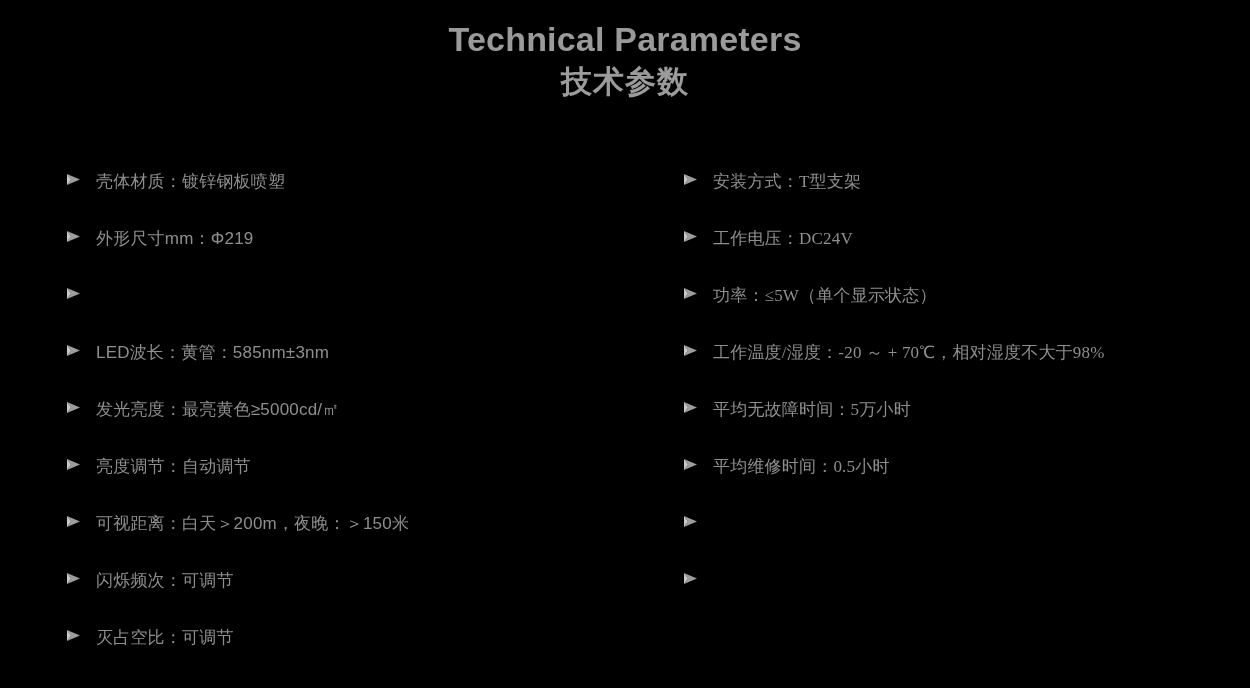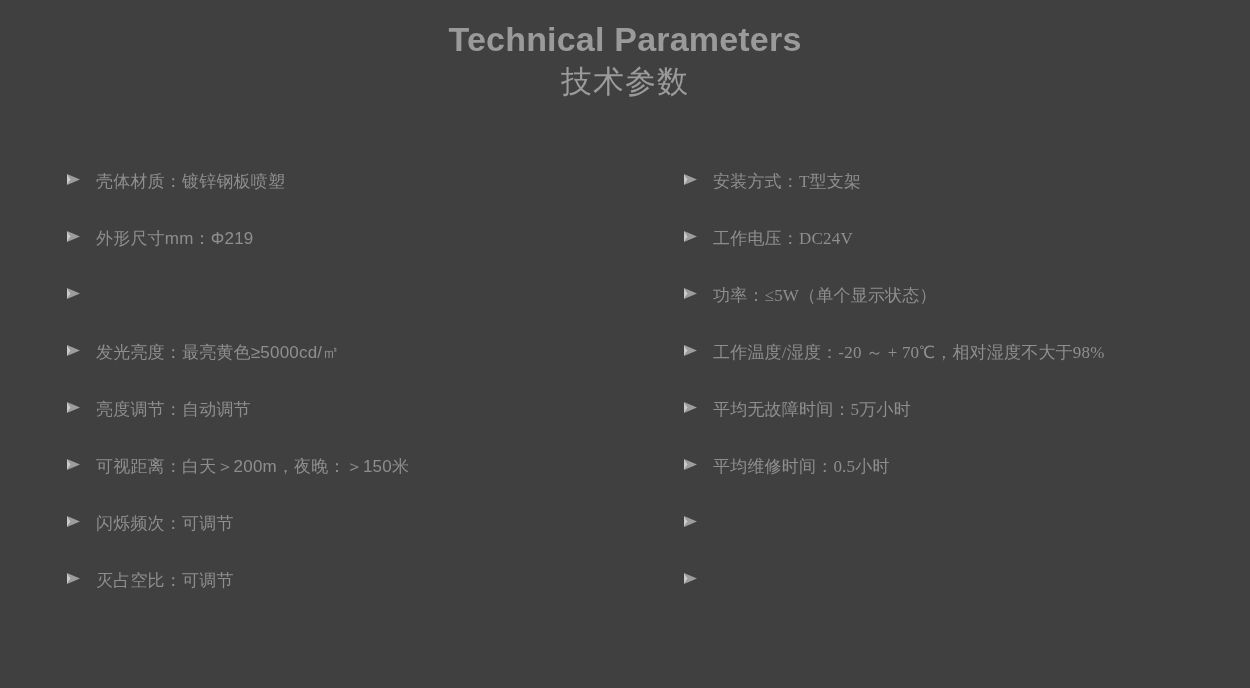--- a/index.html
+++ b/index.html
@@ -12,42 +12,42 @@
     width: 1250px;
     height: 688px;
     overflow: hidden;
     font-family: "Liberation Sans", "DejaVu Sans", sans-serif;
     -webkit-font-smoothing: antialiased;
   }
   .page {
     position: relative;
     width: 1250px;
     height: 688px;
-    background: #404040;
+    background: #000000;
   }
 
   
   .header {
     position: absolute;
     left: 0;
     top: 18px;
     width: 1250px;
     text-align: center;
   }
   .title-en {
     font-size: 34px;
     font-weight: bold;
     color: #9a9a9a;
     letter-spacing: 0.2px;
     line-height: 42px;
     white-space: nowrap;
   }
   .title-cn {
     font-size: 31px;
-    font-weight: normal;
+    font-weight: bold;
     color: #9b9b9b;
     line-height: 44px;
     letter-spacing: 1px;
     white-space: nowrap;
   }
 
   
   .columns {
     position: absolute;
     left: 0;
@@ -125,20 +125,29 @@
           </svg>
         </span>
       </div>
       <div class="spec-row">
         <span class="bullet">
           <svg width="16" height="13" viewBox="0 0 16 13" aria-hidden="true">
             <path d="M1 1 L14 6.5 L1 12 L5 6.5 Z" fill="#9d9d9d"></path>
             <path d="M1 1 L5 6.5 L1 12 Z" fill="#c9c9c9"></path>
           </svg>
         </span>
+        <span class="spec-text">LED波长：黄管：585nm±3nm</span>
+      </div>
+      <div class="spec-row">
+        <span class="bullet">
+          <svg width="16" height="13" viewBox="0 0 16 13" aria-hidden="true">
+            <path d="M1 1 L14 6.5 L1 12 L5 6.5 Z" fill="#9d9d9d"></path>
+            <path d="M1 1 L5 6.5 L1 12 Z" fill="#c9c9c9"></path>
+          </svg>
+        </span>
         <span class="spec-text">发光亮度：最亮黄色≥5000cd/㎡</span>
       </div>
       <div class="spec-row">
         <span class="bullet">
           <svg width="16" height="13" viewBox="0 0 16 13" aria-hidden="true">
             <path d="M1 1 L14 6.5 L1 12 L5 6.5 Z" fill="#9d9d9d"></path>
             <path d="M1 1 L5 6.5 L1 12 Z" fill="#c9c9c9"></path>
           </svg>
         </span>
         <span class="spec-text">亮度调节：自动调节</span>

